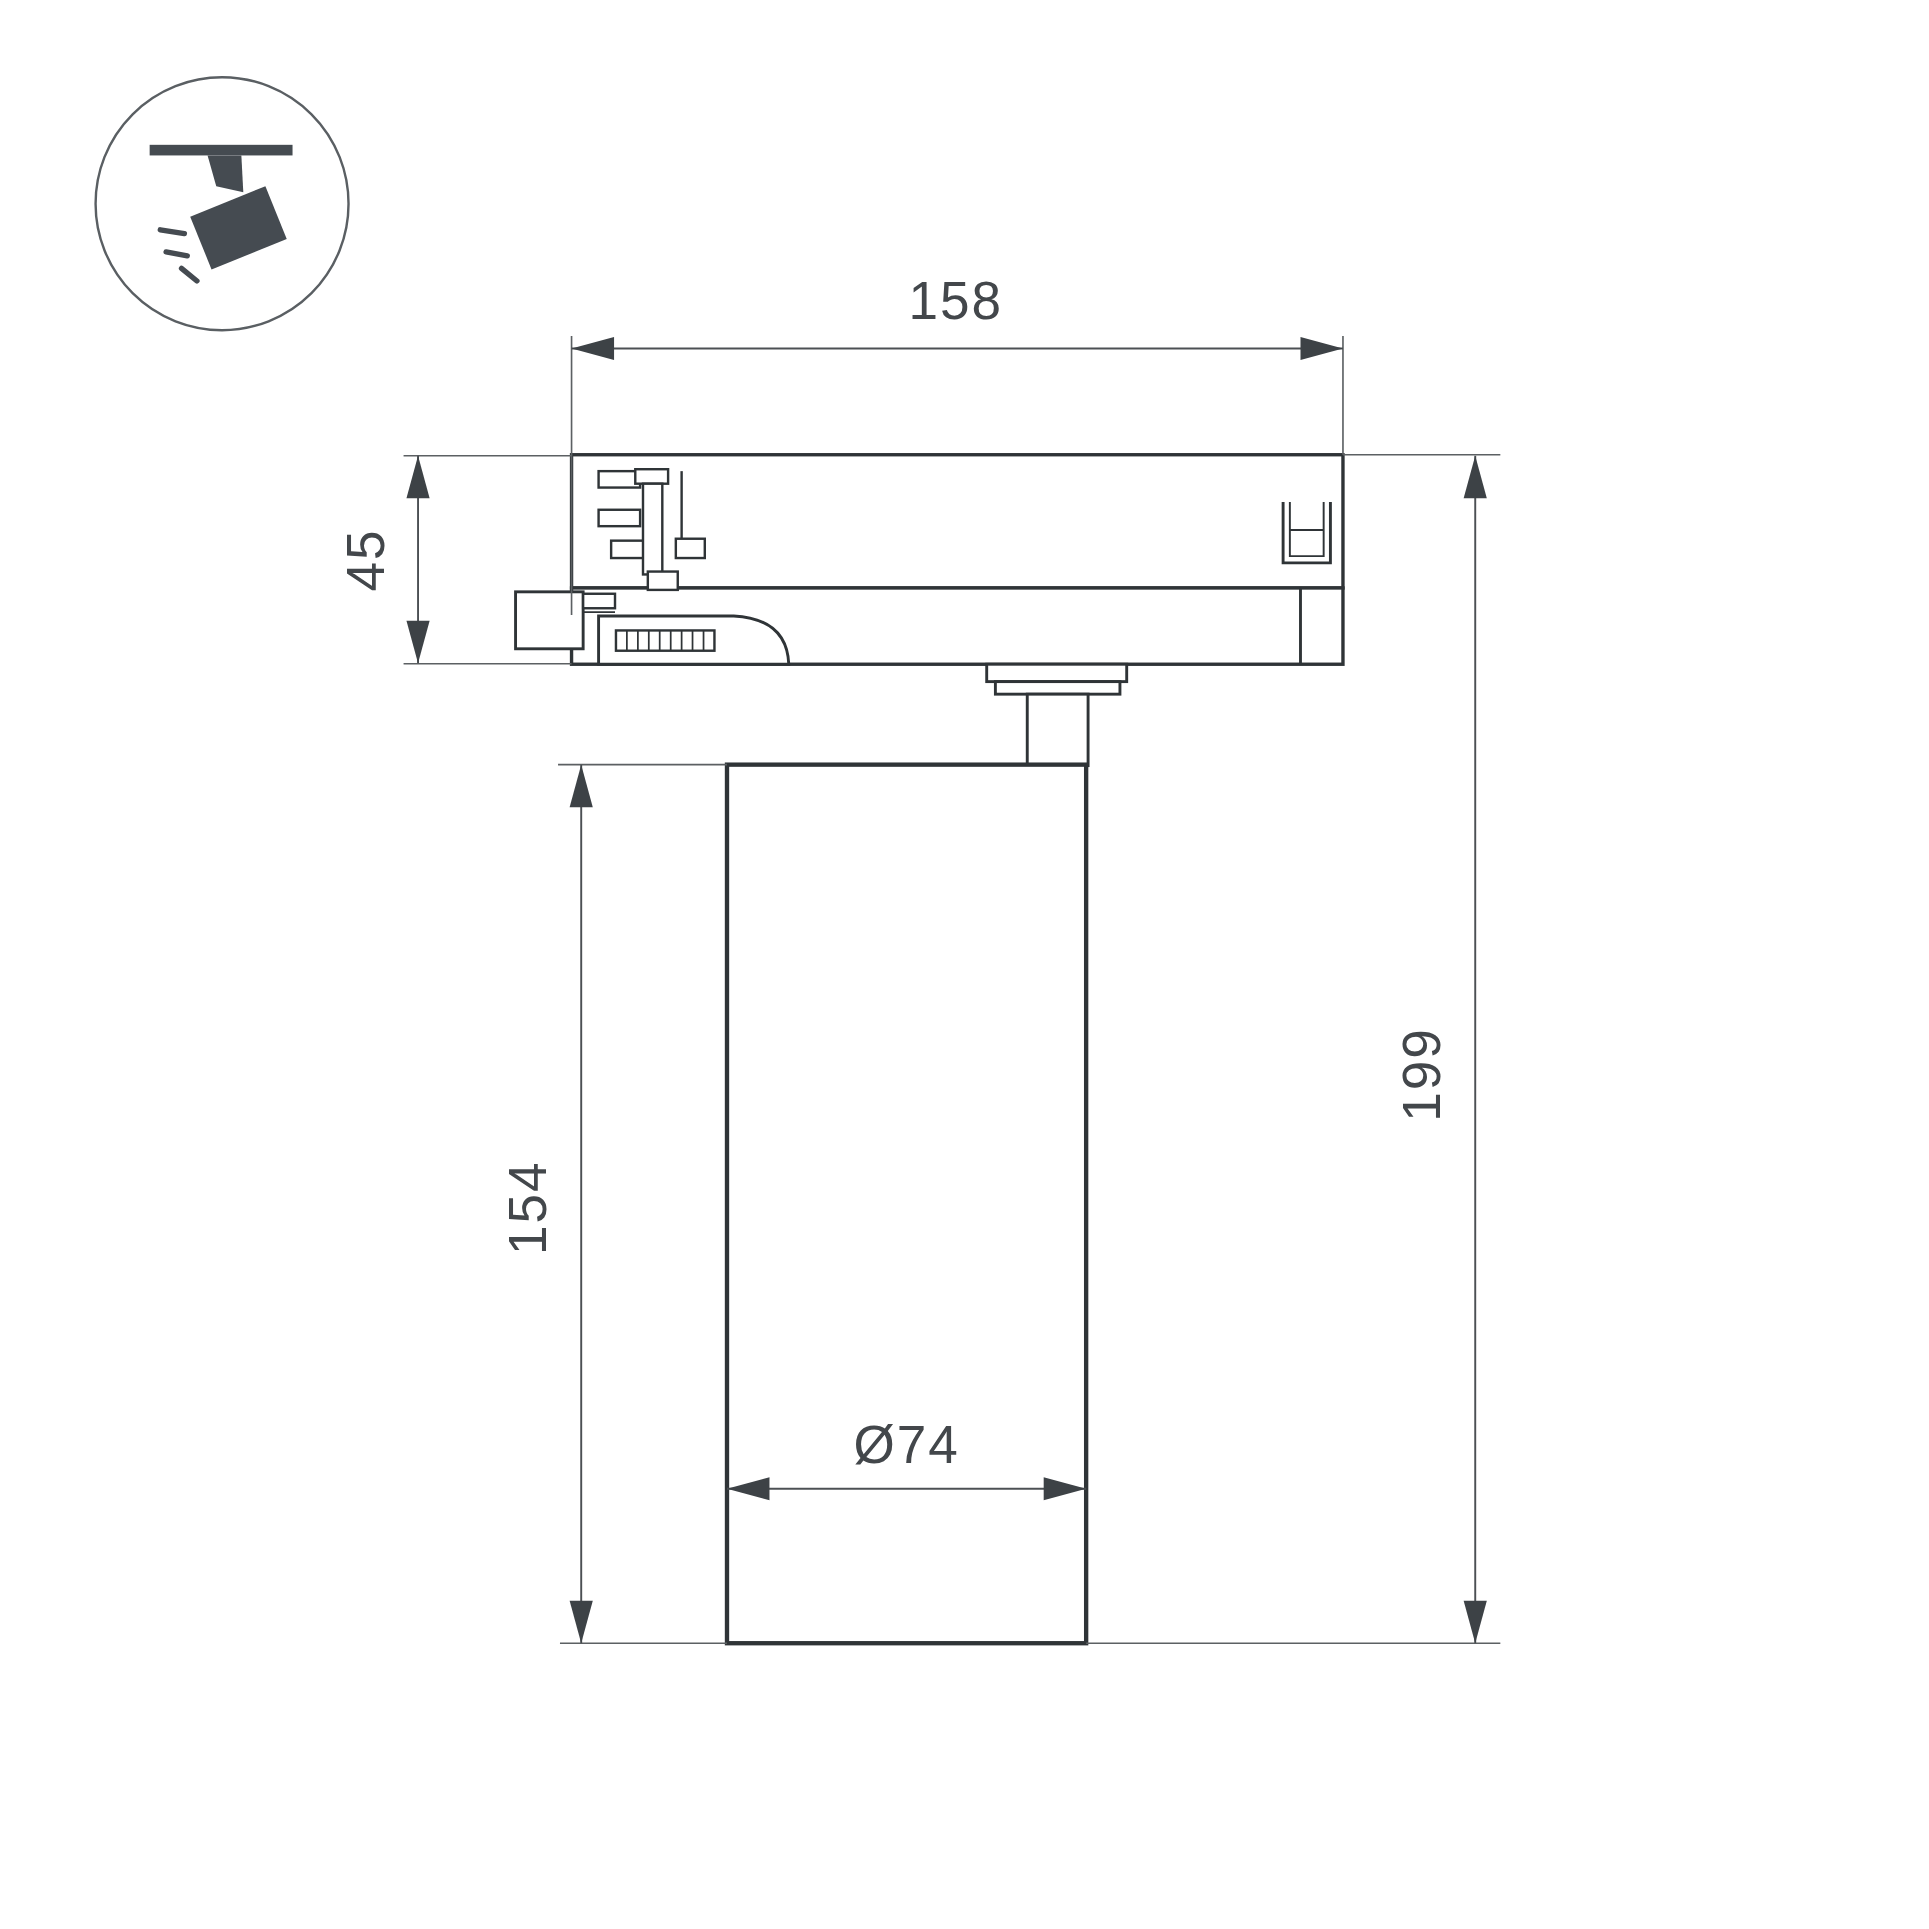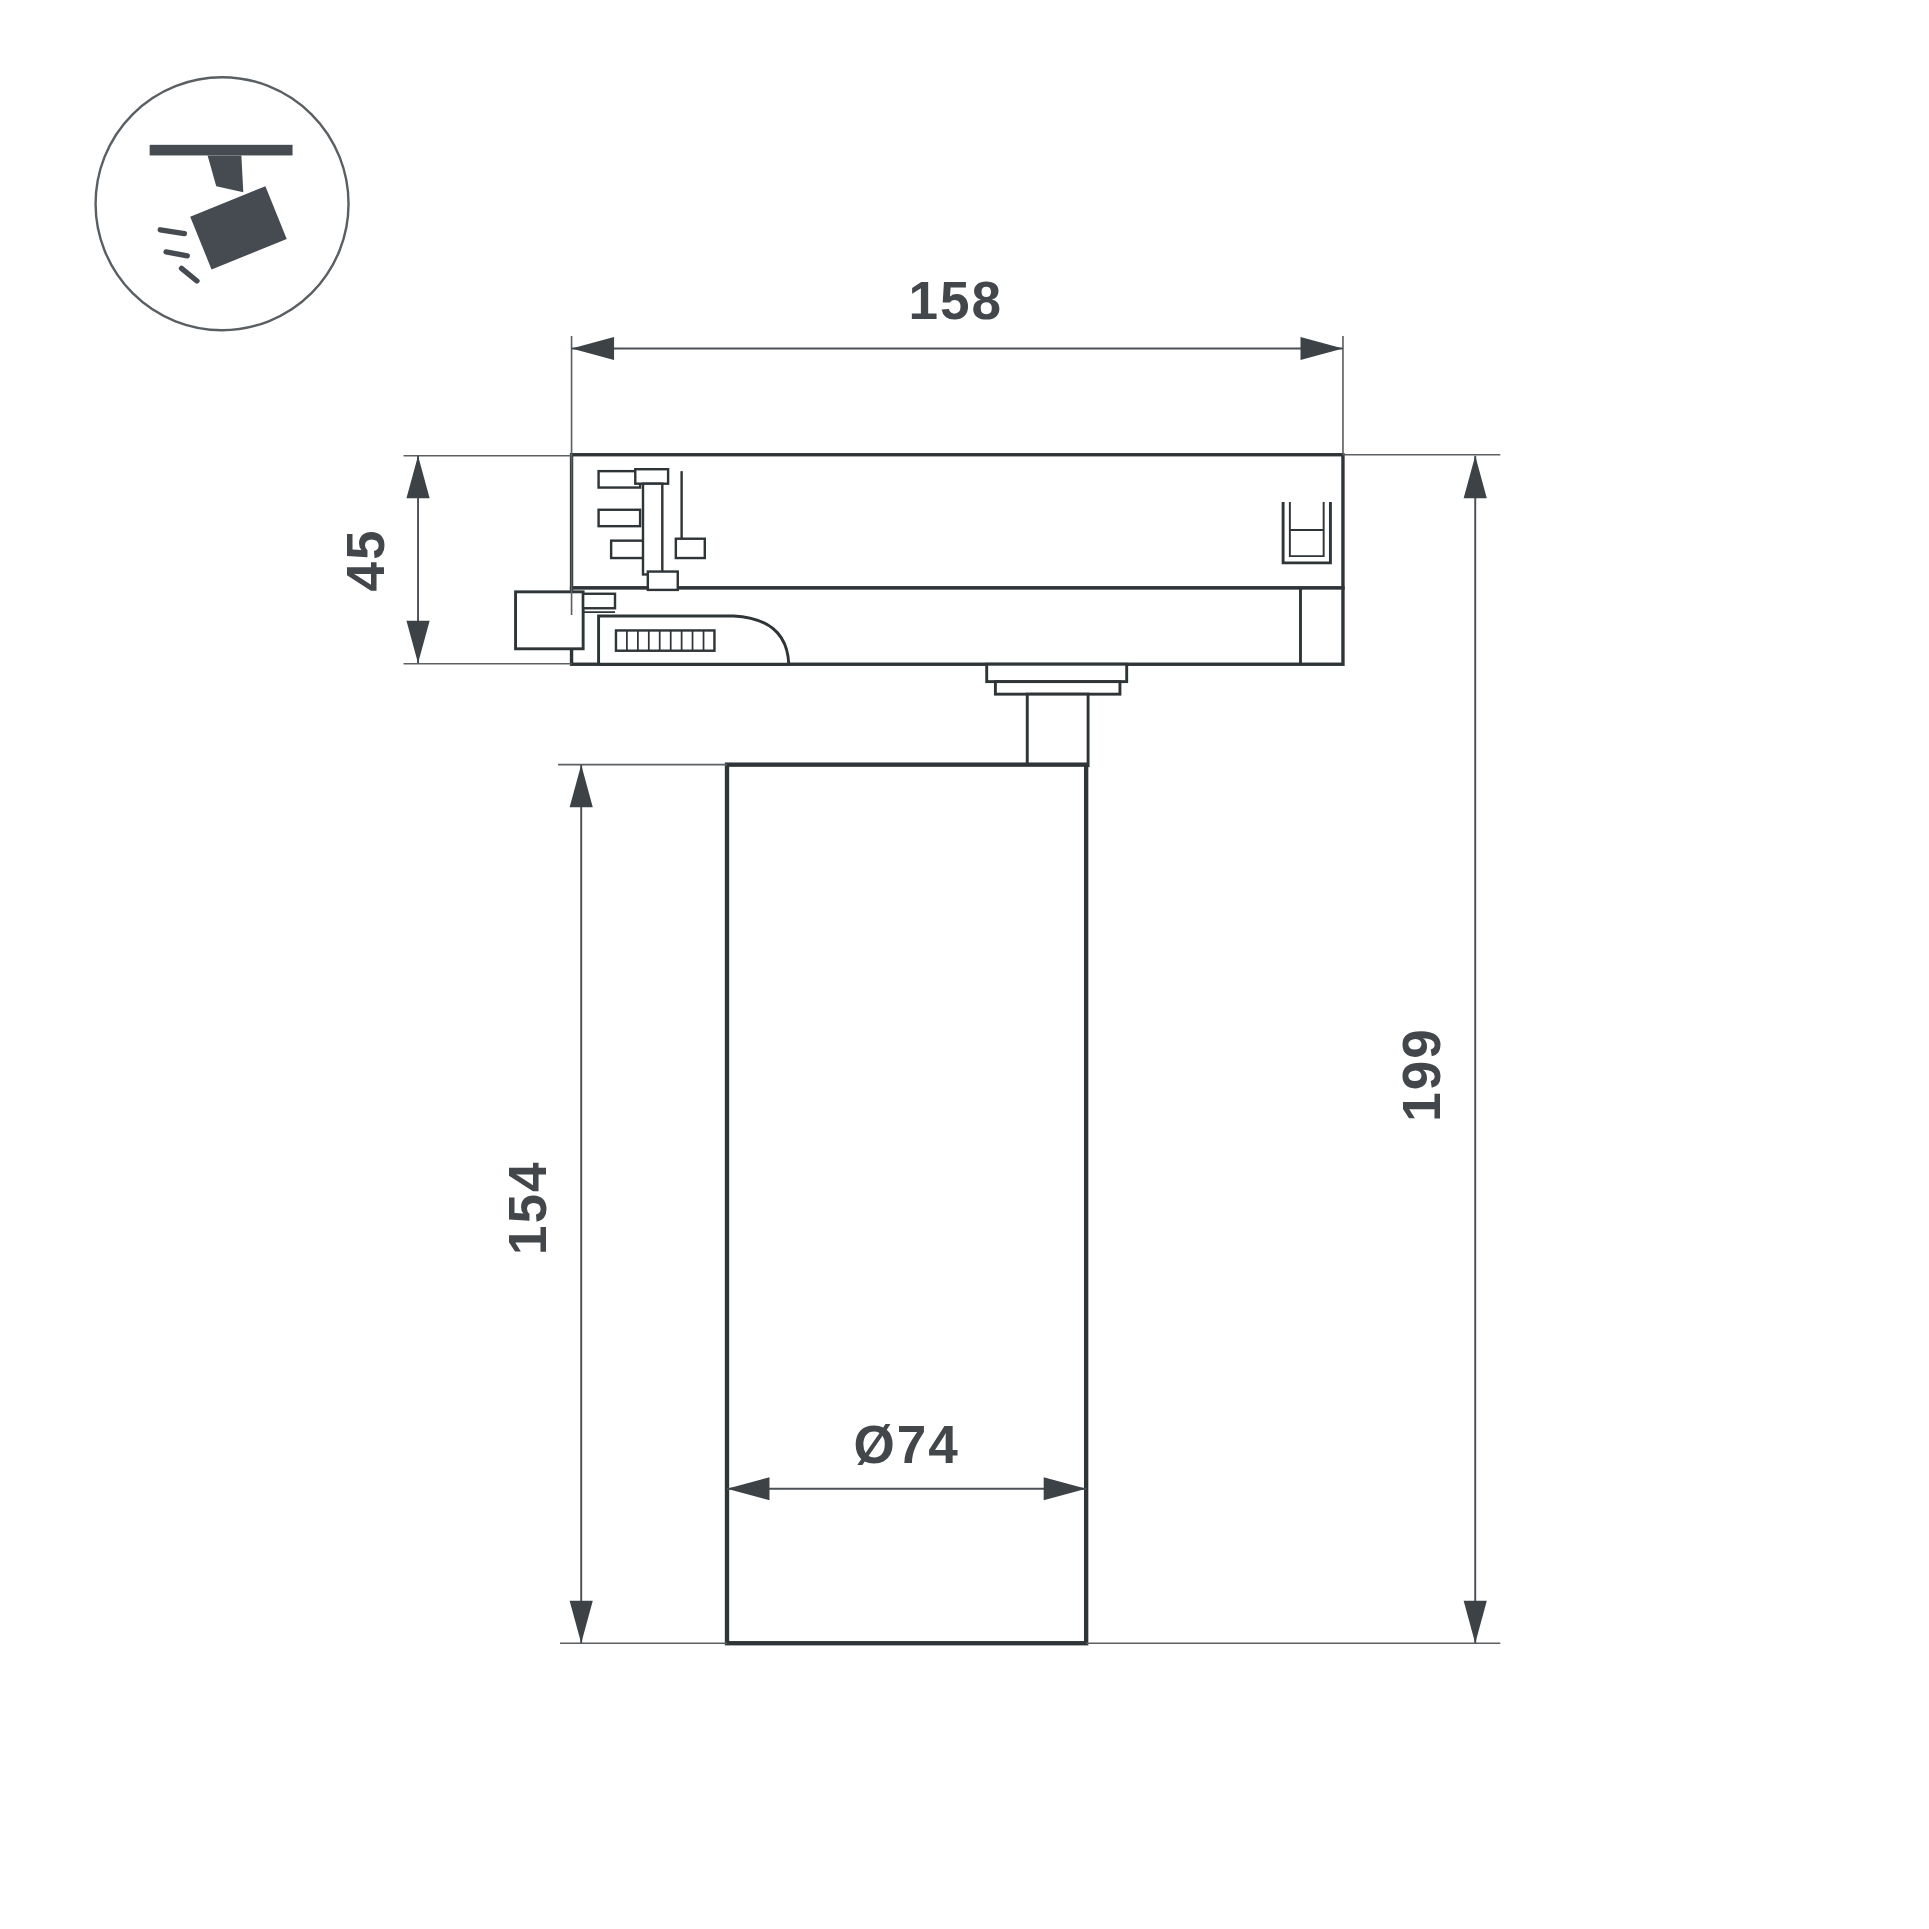--- a/index.html
+++ b/index.html
@@ -6,21 +6,20 @@
     margin: 0;
     padding: 0;
     background: #ffffff;
   }
   .canvas {
     position: relative;
     width: 1929px;
     height: 1929px;
     background: #ffffff;
     overflow: hidden;
-    font-weight: bold;
   }
   svg { display: block; }
   text.dim {
     font-family: "Liberation Sans", "DejaVu Sans", sans-serif;
     font-size: 55px;
     letter-spacing: 2px;
     fill: #43474b;
   }
 </style>
 </head>

